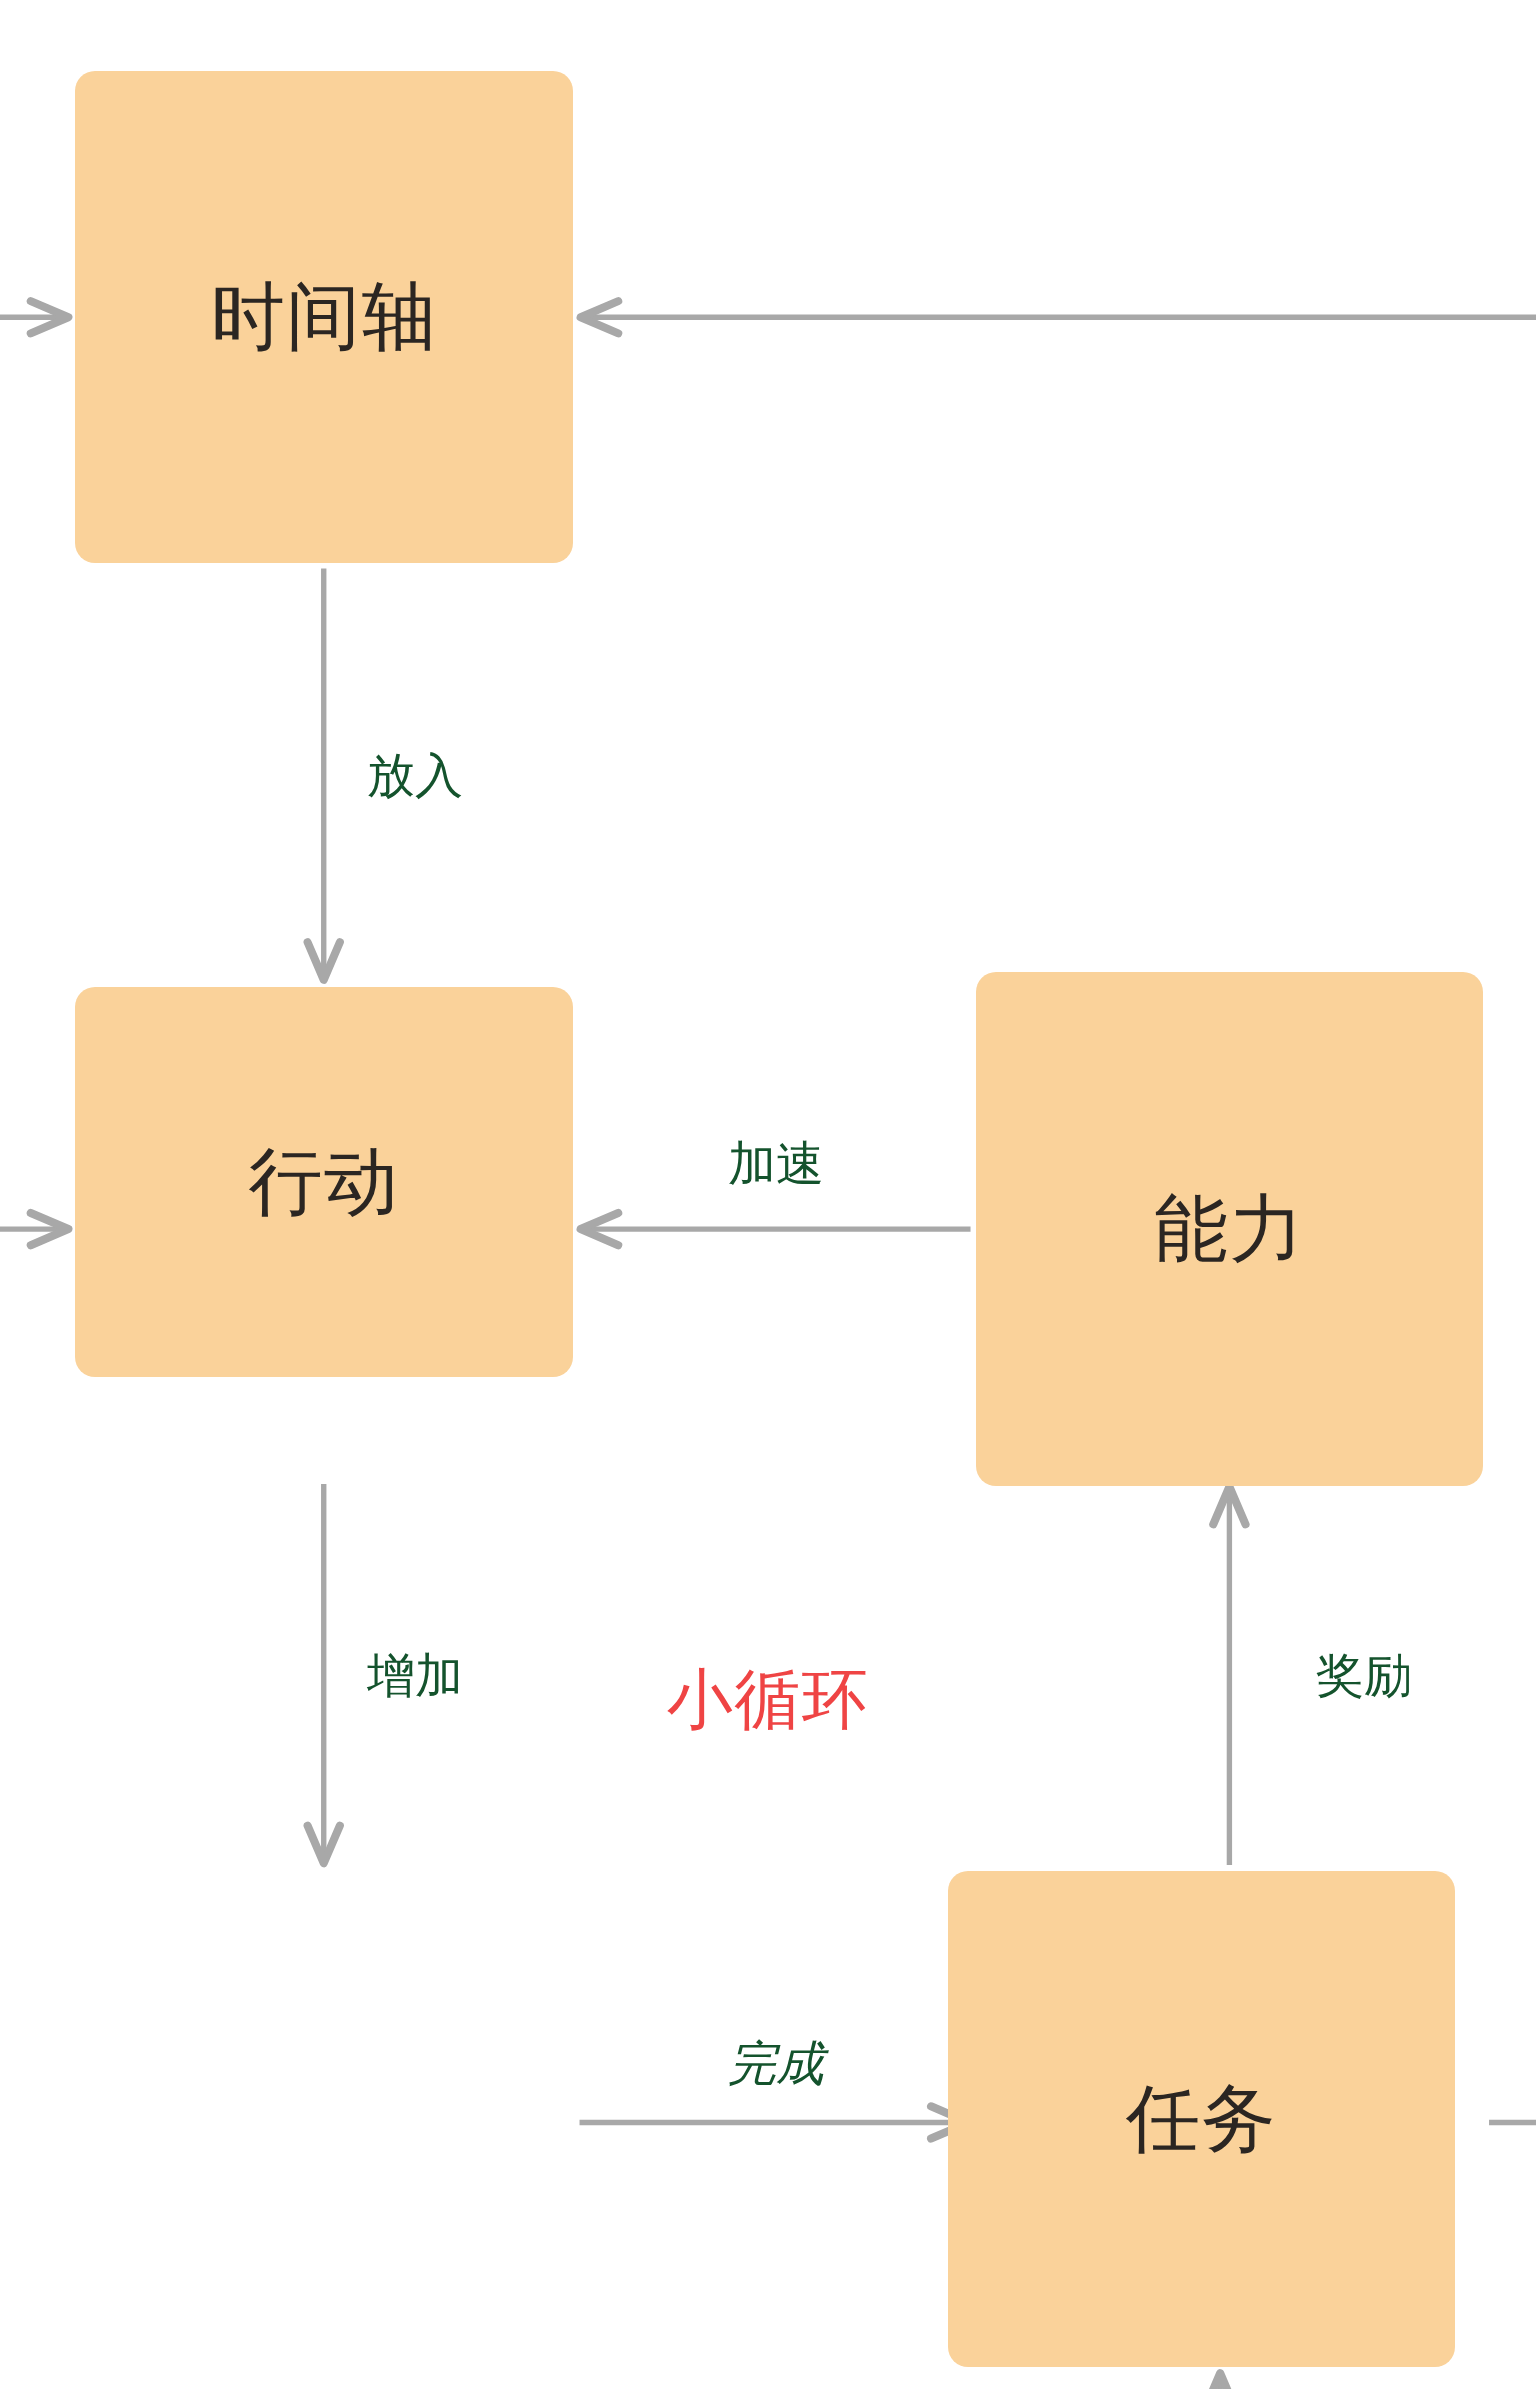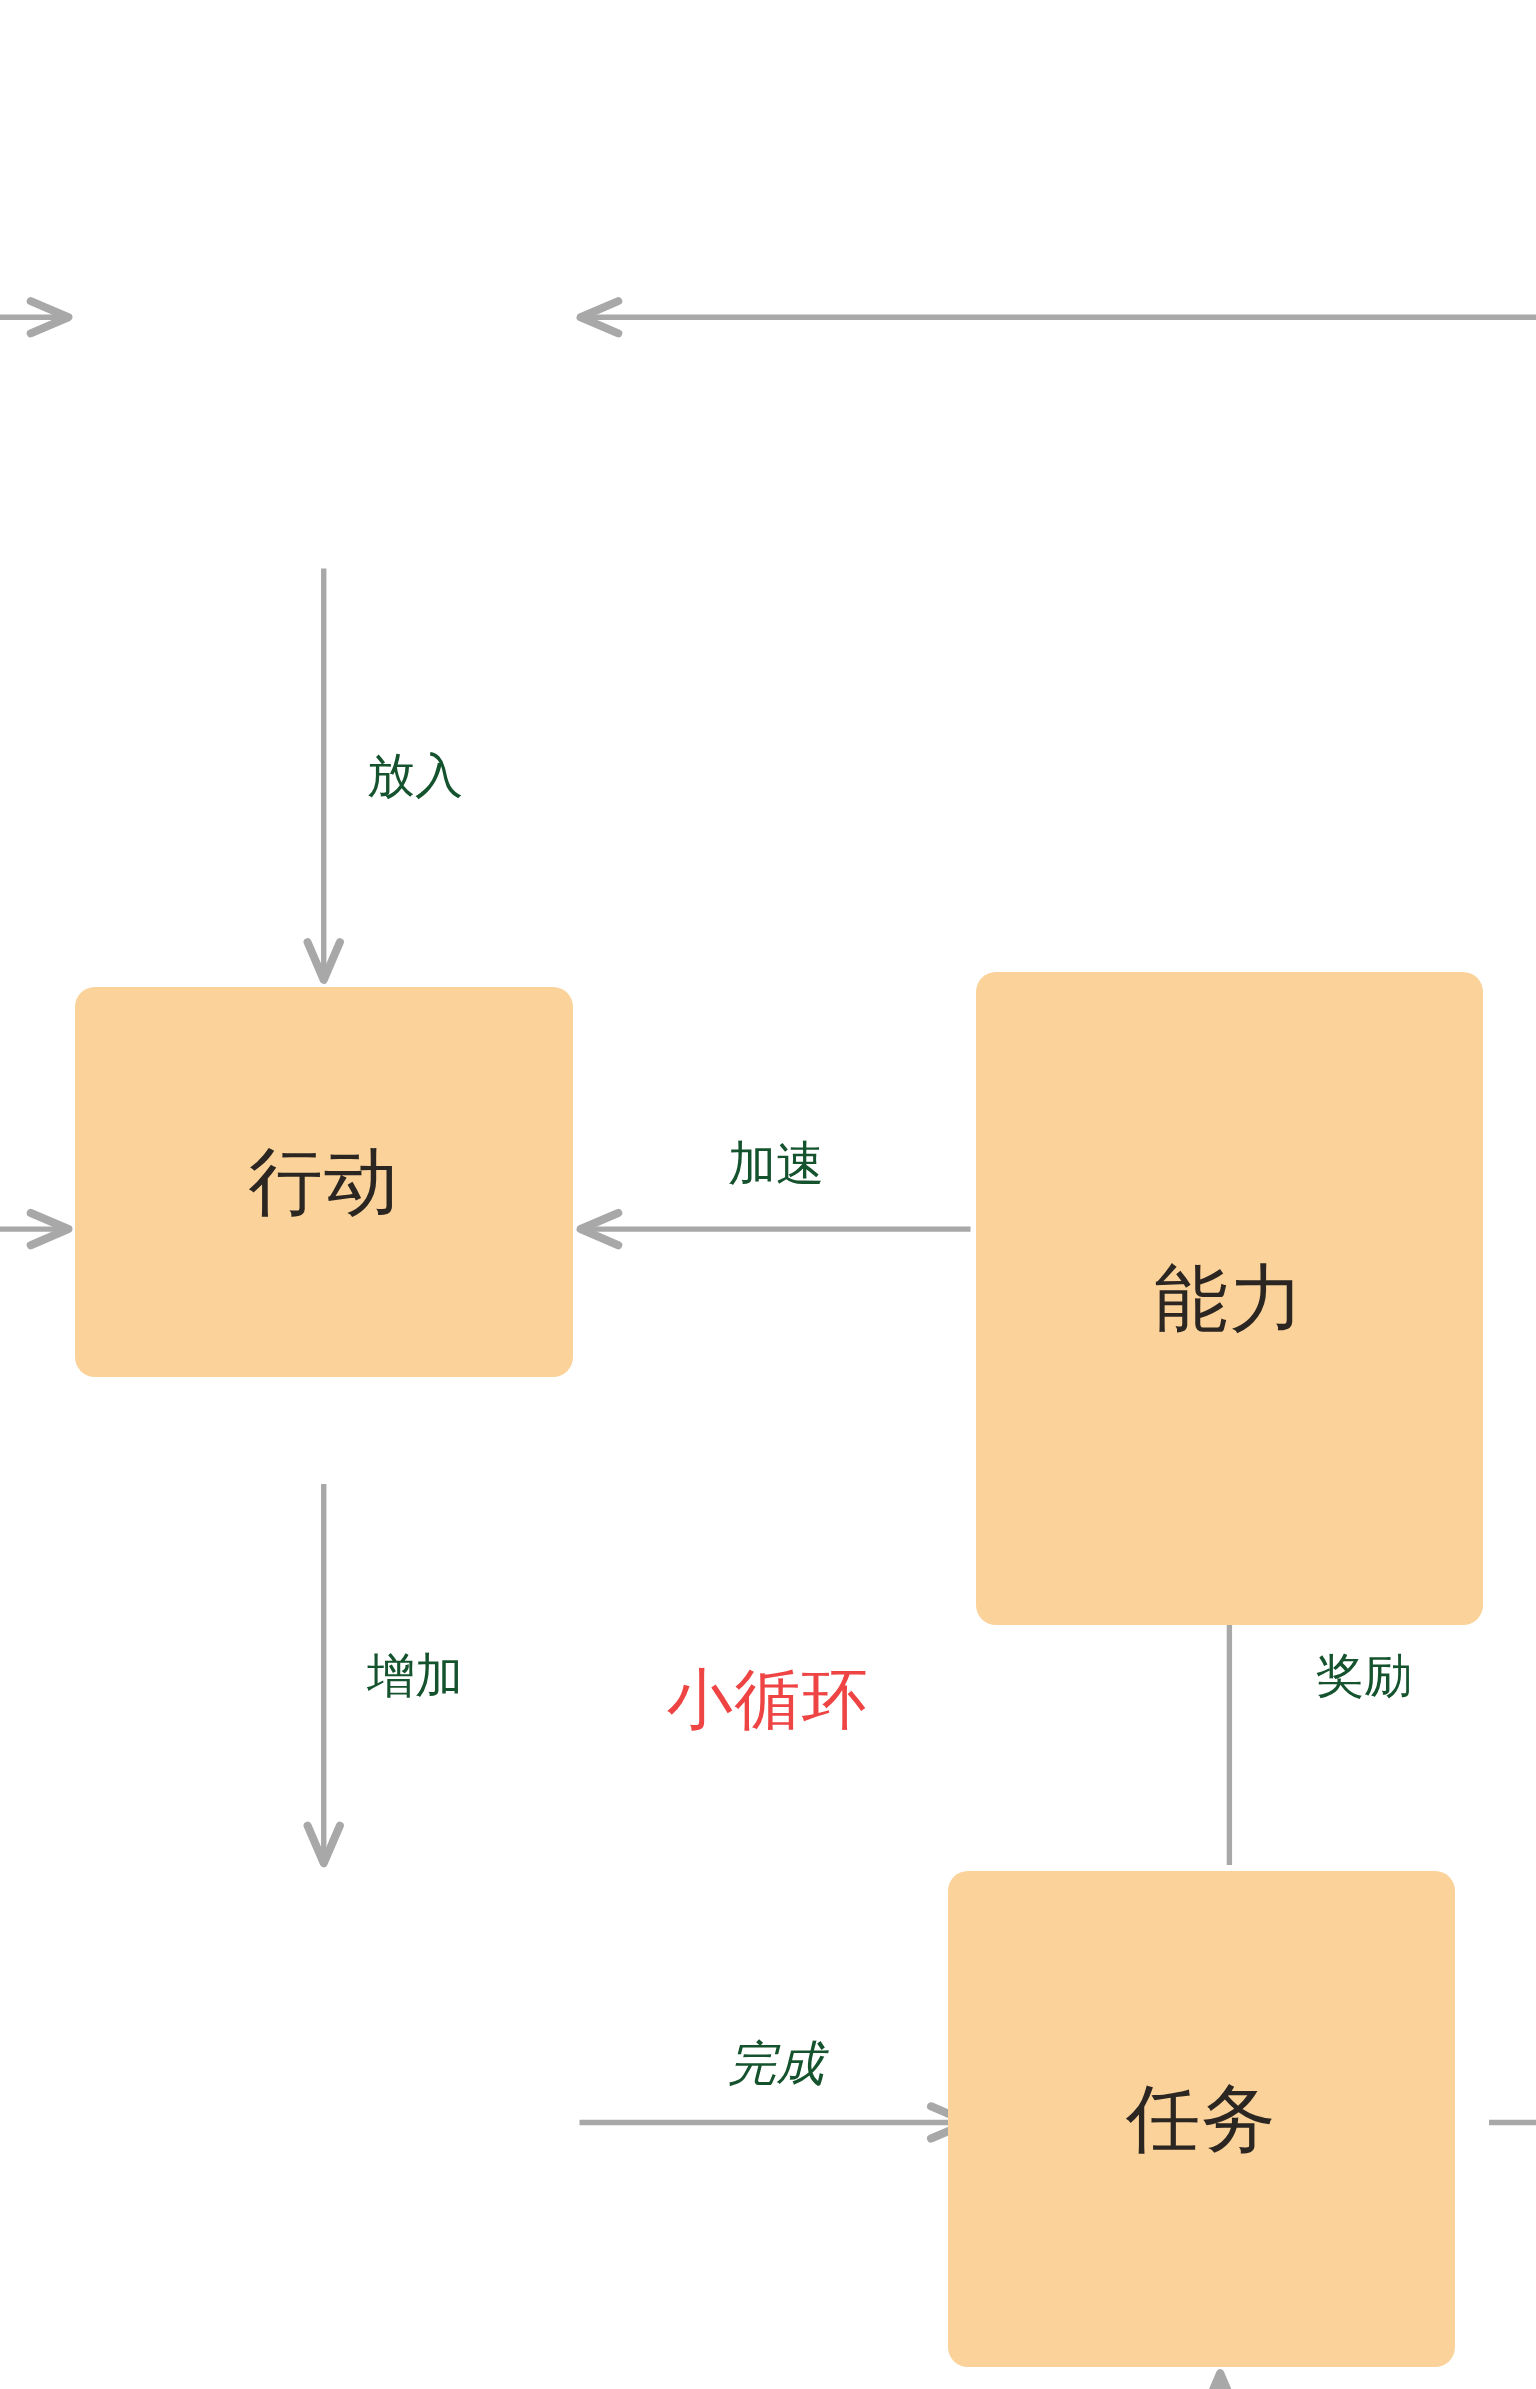--- a/index.html
+++ b/index.html
@@ -56,21 +56,21 @@
     font-size: 66px;
     line-height: 1;
     color: #ef4444;
     white-space: nowrap;
     transform: translate(-50%, -50%);
     letter-spacing: 1.5px;
   }
   
   #node-timeline  { left: 75px;   top: 71px;   width: 498px; height: 492px; }
   #node-action    { left: 75px;   top: 987px; width: 498px; height: 390px; }
-  #node-ability   { left: 976px; top: 972px; width: 507px; height: 653px; }
+  #node-ability   { left: 976px; top: 972px; width: 507px; height: 514px; }
   #node-score     { left: 75px;   top: 1871px; width: 498px; height: 496px; }
   #node-task      { left: 948px; top: 1871px; width: 507px; height: 496px; }
 </style>
 </head>
 <body>
 
 <div id="canvas">
 
   <svg id="edges" viewBox="0 0 2000 3110" width="1537" height="2389" xmlns="http://www.w3.org/2000/svg">
     <defs>
@@ -93,20 +93,23 @@
 
     <line x1="1600" y1="2428" x2="1600" y2="1934" stroke="#a8a8a8" stroke-width="7" marker-end="url(#arrowhead)"></line>
 
     <line x1="754" y1="2763" x2="1262" y2="2763" stroke="#a8a8a8" stroke-width="7" marker-end="url(#arrowhead)"></line>
 
     <line x1="1938" y1="2763" x2="2010" y2="2763" stroke="#a8a8a8" stroke-width="7"></line>
 
     <line x1="1588" y1="3120" x2="1588" y2="3088" stroke="#a8a8a8" stroke-width="7" marker-end="url(#arrowhead)"></line>
   </svg>
 
+  <div class="node" id="node-timeline">
+    <span class="node-label">时间轴</span>
+  </div>
 
   <div class="node" id="node-action">
     <span class="node-label">行动</span>
   </div>
 
   <div class="node" id="node-ability">
     <span class="node-label">能力</span>
   </div>
 
 

